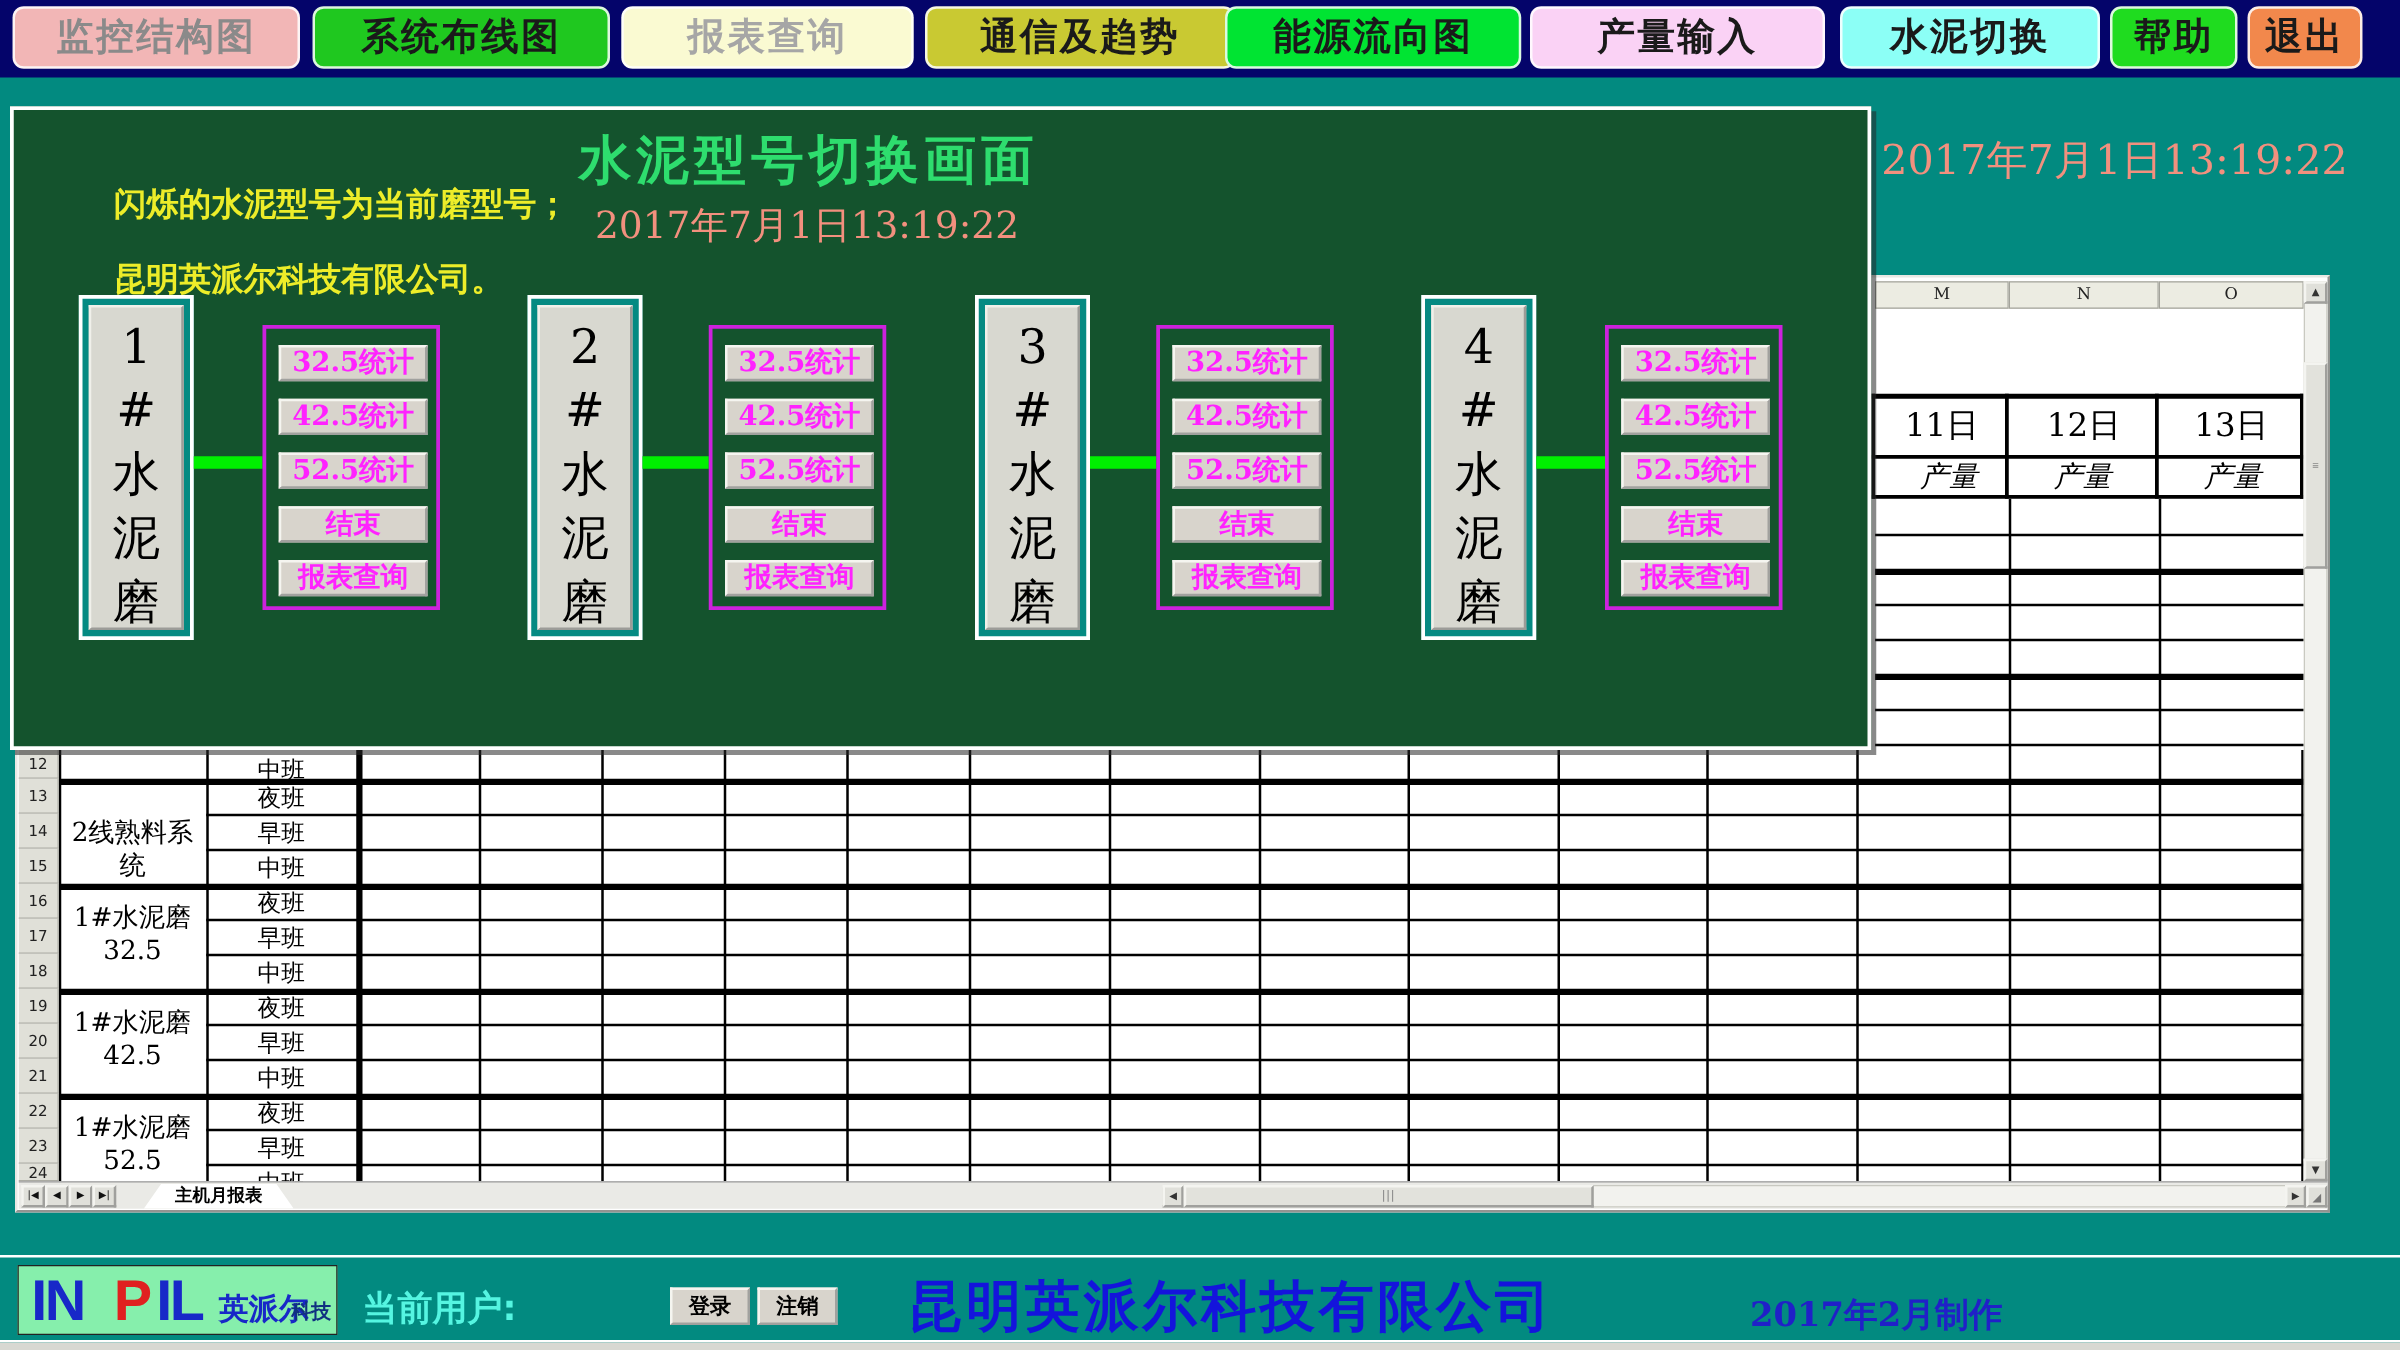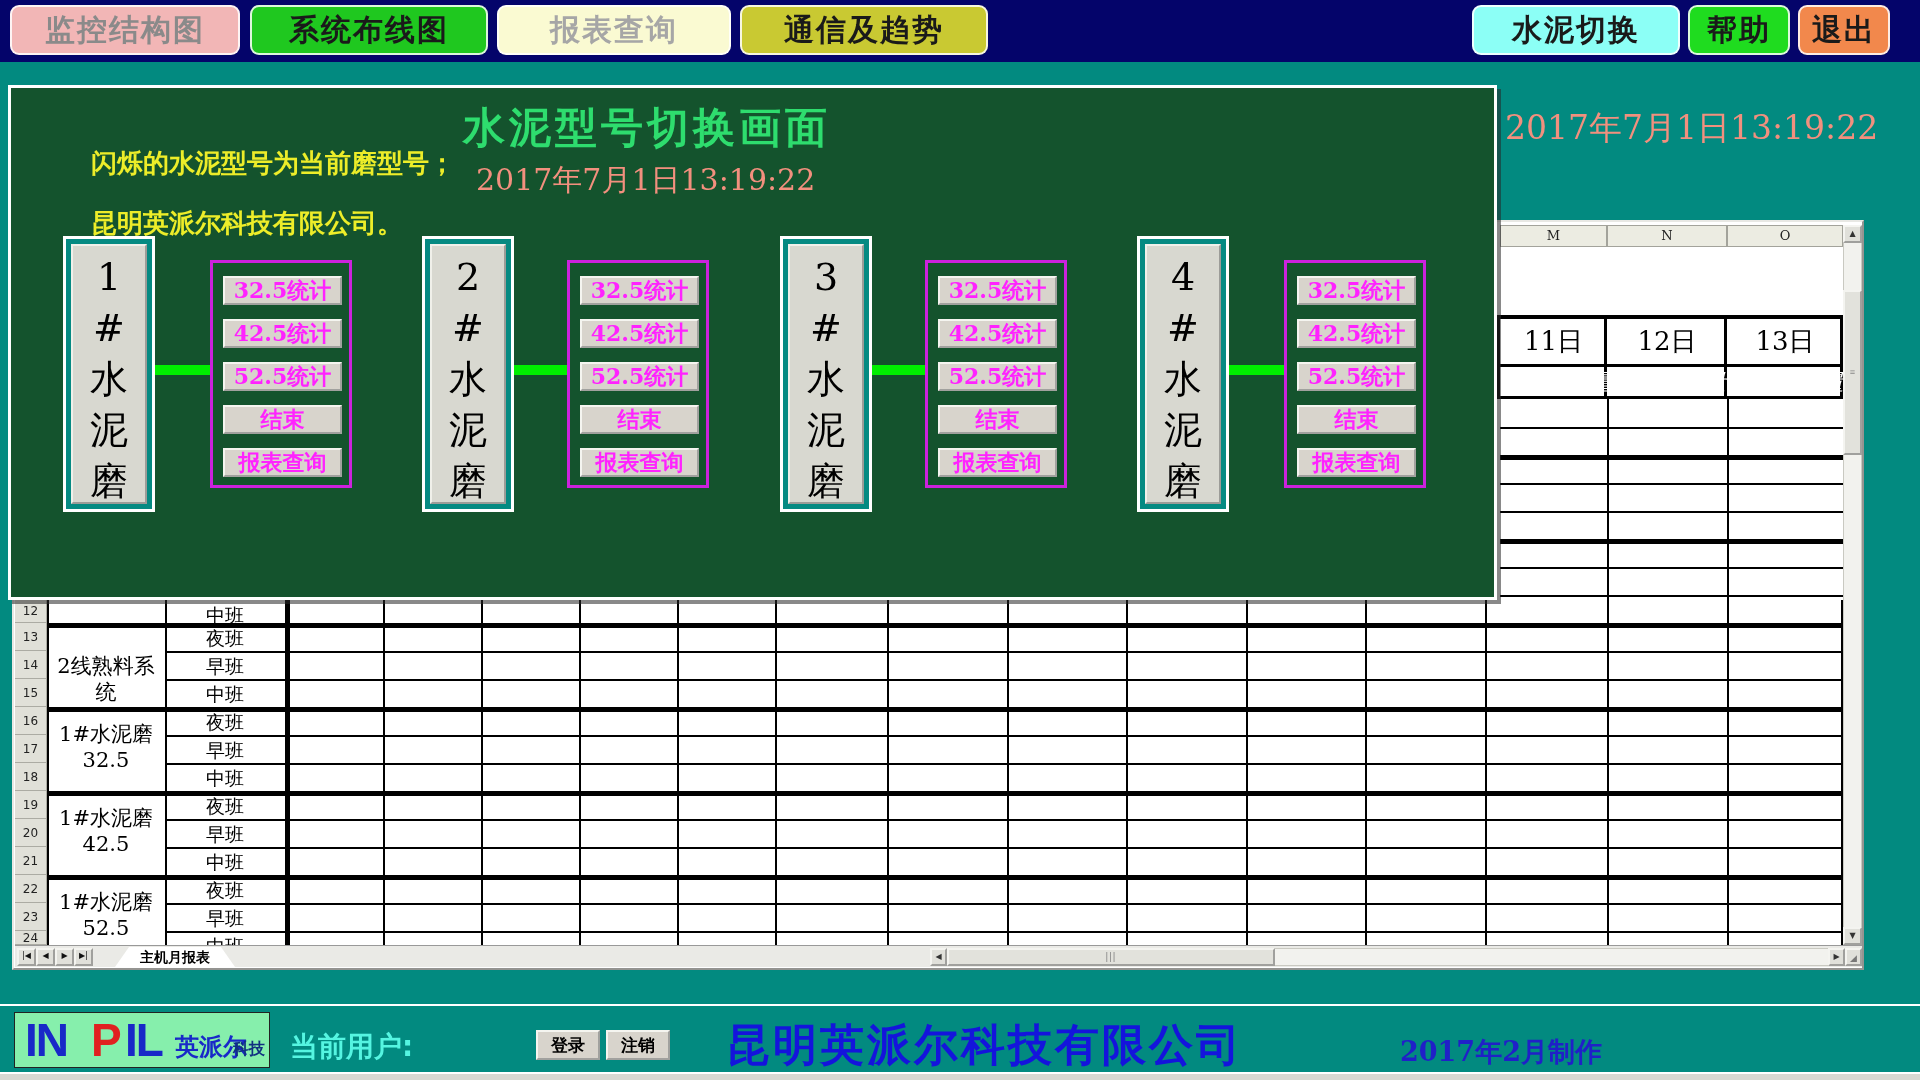--- a/index.html
+++ b/index.html
@@ -20,22 +20,22 @@
   .rowhead{position:absolute;left:15px;width:32px;background:#E0E0D8;
            border-bottom:1px solid #ABABA3;border-right:1px solid #ABABA3;
            box-sizing:border-box;text-align:center;font:12px "DejaVu Sans",sans-serif;
            color:#222;}
   .shiftcell{position:absolute;left:167px;width:116px;text-align:center;
              font:19px "DejaVu Serif",serif;color:#000;}
   .grpcell{position:absolute;left:49px;width:114px;text-align:center;
            font:21px "DejaVu Serif",serif;color:#000;word-break:break-all;line-height:26px;}
   .daycell{position:absolute;top:318px;height:46px;text-align:center;
            font:26px "DejaVu Serif",serif;color:#000;line-height:46px;}
-  .prodcell{position:absolute;top:369px;height:28px;text-align:center;
-            font:italic 23px "DejaVu Serif",serif;color:#ffffff;line-height:26px;margin-left:36px;}
+  .prodcell{position:absolute;top:369px;height:28px;text-align:left;
+            font:italic 23px "DejaVu Serif",serif;color:#000000;line-height:26px;margin-left:36px;}
   
   .sbtn{position:absolute;background:#E0E0DA;border:2px outset #F4F4F0;box-sizing:border-box;
         font-size:8px;color:#333;text-align:center;line-height:13px;cursor:pointer;}
   .sbtrack{position:absolute;background:#F2F2EE;border:1px solid #C9C9C1;box-sizing:border-box;}
   .sbthumb{position:absolute;background:#E2E2DC;border:2px outset #F4F4F0;box-sizing:border-box;
            color:#888;text-align:center;cursor:pointer;}
   #tabstrip{position:absolute;left:15px;top:945px;width:1847px;height:22px;
             background:#EAEAE6;border-top:1px solid #999;box-sizing:border-box;}
   .tabnav{position:absolute;top:2px;width:19px;height:18px;background:#E0E0DA;
           border:2px outset #F4F4F0;box-sizing:border-box;font-size:8px;line-height:12px;
@@ -269,20 +269,22 @@
           <div class="millbtn" style="top: 185px;">报表查询</div>
         </div>
       </div>
   </div>
 
   <div id="topnav">
       <div class="navbtn" style="left: 10px; width: 230px; background: rgb(242, 182, 182); color: rgb(138, 138, 138);">监控结构图</div>
       <div class="navbtn" style="left: 250px; width: 238px; background: rgb(31, 200, 31); color: rgb(26, 26, 26);">系统布线图</div>
       <div class="navbtn" style="left: 497px; width: 234px; background: rgb(250, 250, 210); color: rgb(166, 166, 166);">报表查询</div>
       <div class="navbtn" style="left: 740px; width: 248px; background: rgb(201, 201, 50); color: rgb(26, 26, 26);">通信及趋势</div>
+      <div class="navbtn" style="left: 980px; width: 237px; background: rgb(0, 228, 50); color: rgb(26, 26, 26);">能源流向图</div>
+      <div class="navbtn" style="left: 1224px; width: 236px; background: rgb(250, 210, 245); color: rgb(26, 26, 26);">产量输入</div>
       <div class="navbtn" style="left: 1472px; width: 208px; background: rgb(140, 255, 246); color: rgb(26, 26, 26);">水泥切换</div>
       <div class="navbtn" style="left: 1688px; width: 102px; background: rgb(31, 220, 31); color: rgb(26, 26, 26);">帮助</div>
       <div class="navbtn" style="left: 1798px; width: 92px; background: rgb(242, 136, 76); color: rgb(26, 26, 26);">退出</div>
     </div>
 
   <div id="footer">
     <div id="logobox">
       <span class="logoEn" style="position:absolute;left:10px;top:0;color:#1828C8">IN</span>
       <span class="logoEn" style="position:absolute;left:76px;top:0;color:#E02020">P</span>
       <span class="logoEn" style="position:absolute;left:110px;top:0;color:#1828C8">IL</span>

